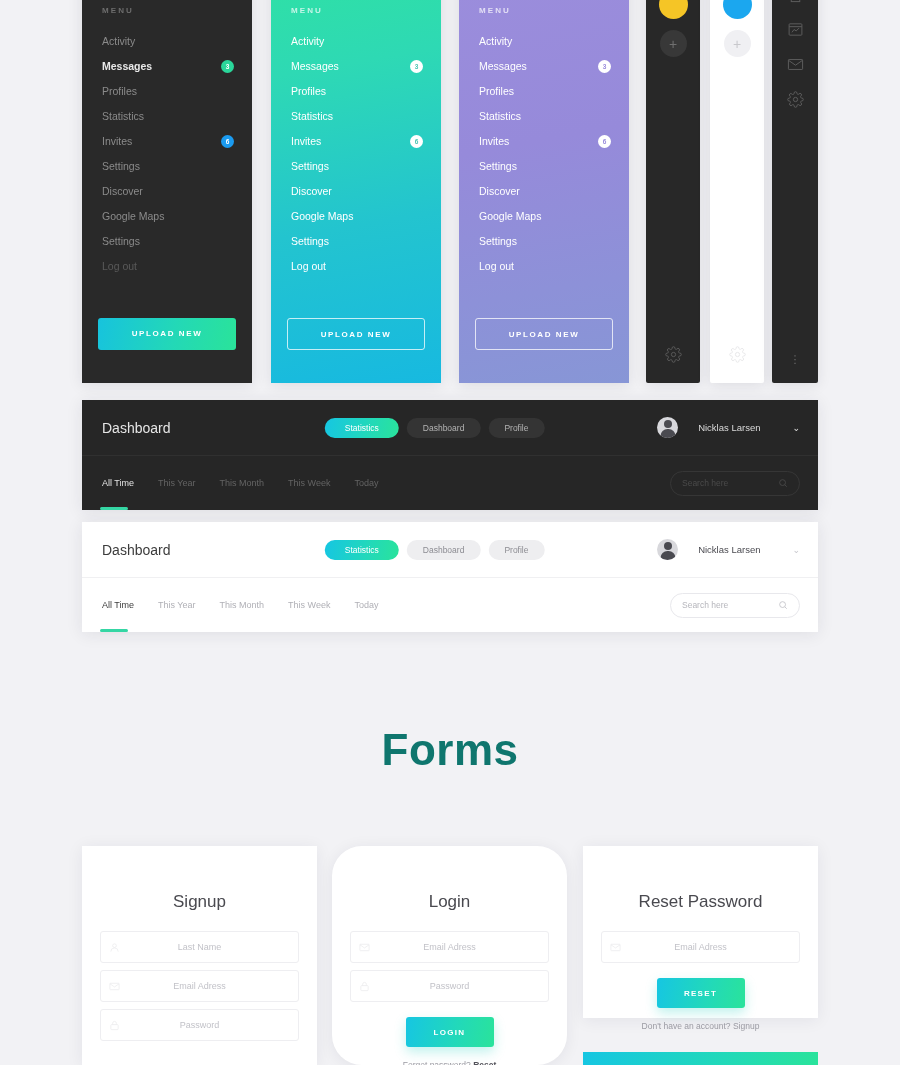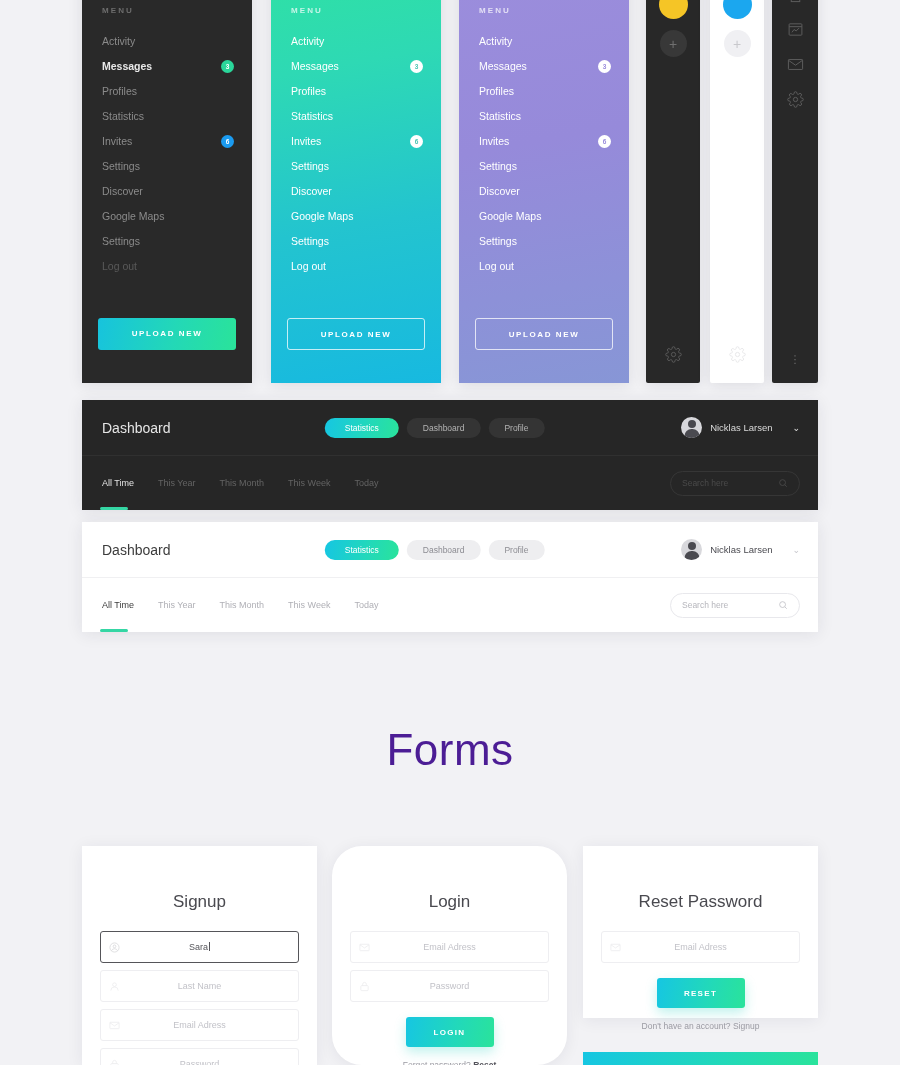--- a/index.html
+++ b/index.html
@@ -162,21 +162,21 @@
     text-align: center;
   }
   .pill-active {
     background: linear-gradient(100deg,#16c6e2 0%,#22d9b9 60%,#2ae39b 100%);
     color: #ffffff;
     padding: 0 20px;
   }
   .dash-dark .pill-idle  { background: #343434; color: #b4b4b4; }
   .dash-light .pill-idle { background: #eeeef0; color: #8c8c92; }
 
-  .user-box { margin-left: auto; display: flex; align-items: center; gap: 8px; }
+  .user-box { margin-left: auto; display: flex; align-items: center; gap: 20px; }
   .user-avatar {
     width: 21px; height: 21px; border-radius: 50%;
     background: #d8d8dc;
     position: relative; overflow: hidden; flex: none;
   }
   .user-avatar::before {
     content: ""; position: absolute; left: 50%; top: 3px;
     width: 8px; height: 8px; border-radius: 50%;
     background: #4a4a50; transform: translateX(-50%);
   }
@@ -222,22 +222,22 @@
   .dash-dark .search-box  { border: 1px solid #363636; color: #4a4a4a; }
   .dash-light .search-box { border: 1px solid #e8e8ec; color: #b6b6bc; }
   .search-box .sph { flex: 1; }
 
   
   .forms-title {
     position: absolute;
     left: 0; top: 725px; width: 900px;
     text-align: center;
     font-size: 44px;
-    font-weight: 400;
-    color: #4c1d95;
+    font-weight: 700;
+    color: #0f766e;
     letter-spacing: .5px;
   }
 
   .form-card {
     position: absolute;
     top: 846px;
     background: #ffffff;
     box-shadow: 0 2px 16px rgba(30,30,50,.07);
     padding: 18px 18px 0 18px;
   }
@@ -550,30 +550,20 @@
         </span>
       </div>
     </div>
   </div>
 
   <div class="forms-title">Forms</div>
 
   <div class="form-card card-signup">
     <div class="card-title">Signup</div>
 
-    <div class="field focused">
-      <span class="f-icon">
-        <svg width="11" height="11" viewBox="0 0 24 24" fill="none" stroke="#88888e" stroke-width="1.6">
-          <circle cx="12" cy="12" r="10"></circle>
-            <circle cx="12" cy="9.5" r="3"></circle>
-          <path d="M5.5 19a7 7 0 0 1 13 0"></path>
-        </svg>
-      </span>
-      <span class="f-text">Sara</span>
-    </div>
 
     <div class="field">
       <span class="f-icon">
         <svg width="11" height="11" viewBox="0 0 24 24" fill="none" stroke="#c4c4ca" stroke-width="1.6">
           <circle cx="12" cy="8" r="4"></circle>
             <path d="M4 21a8 8 0 0 1 16 0"></path>
         </svg>
       </span>
       <span class="f-text">Last Name</span>
     </div>

